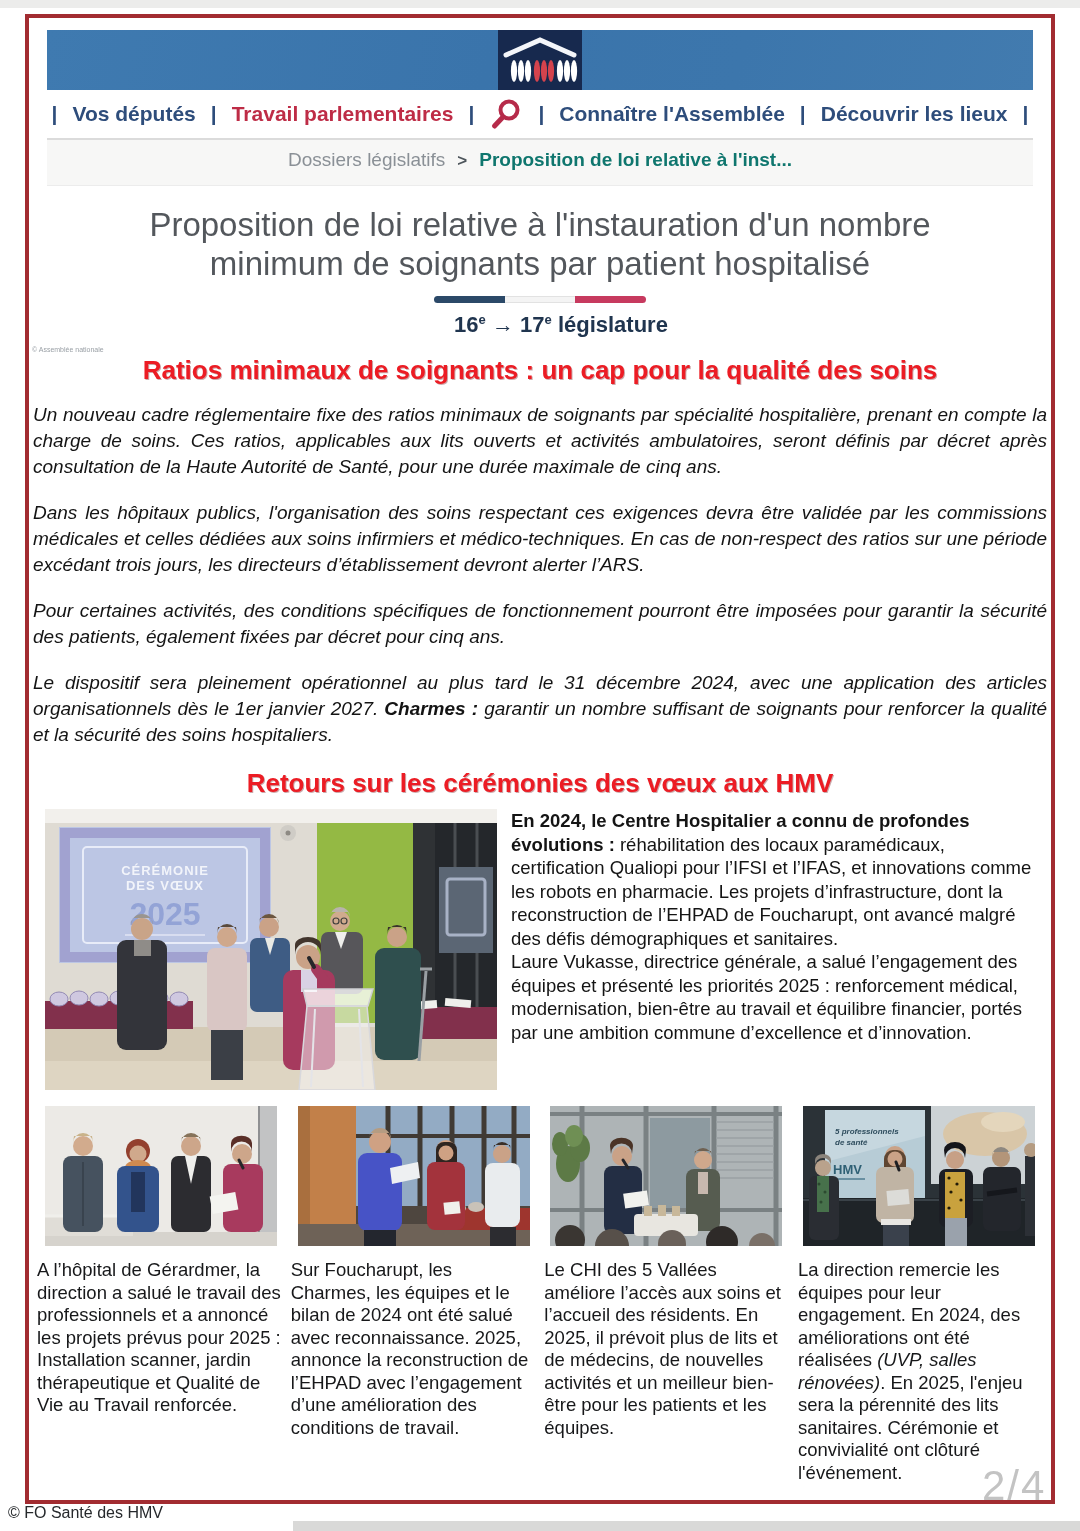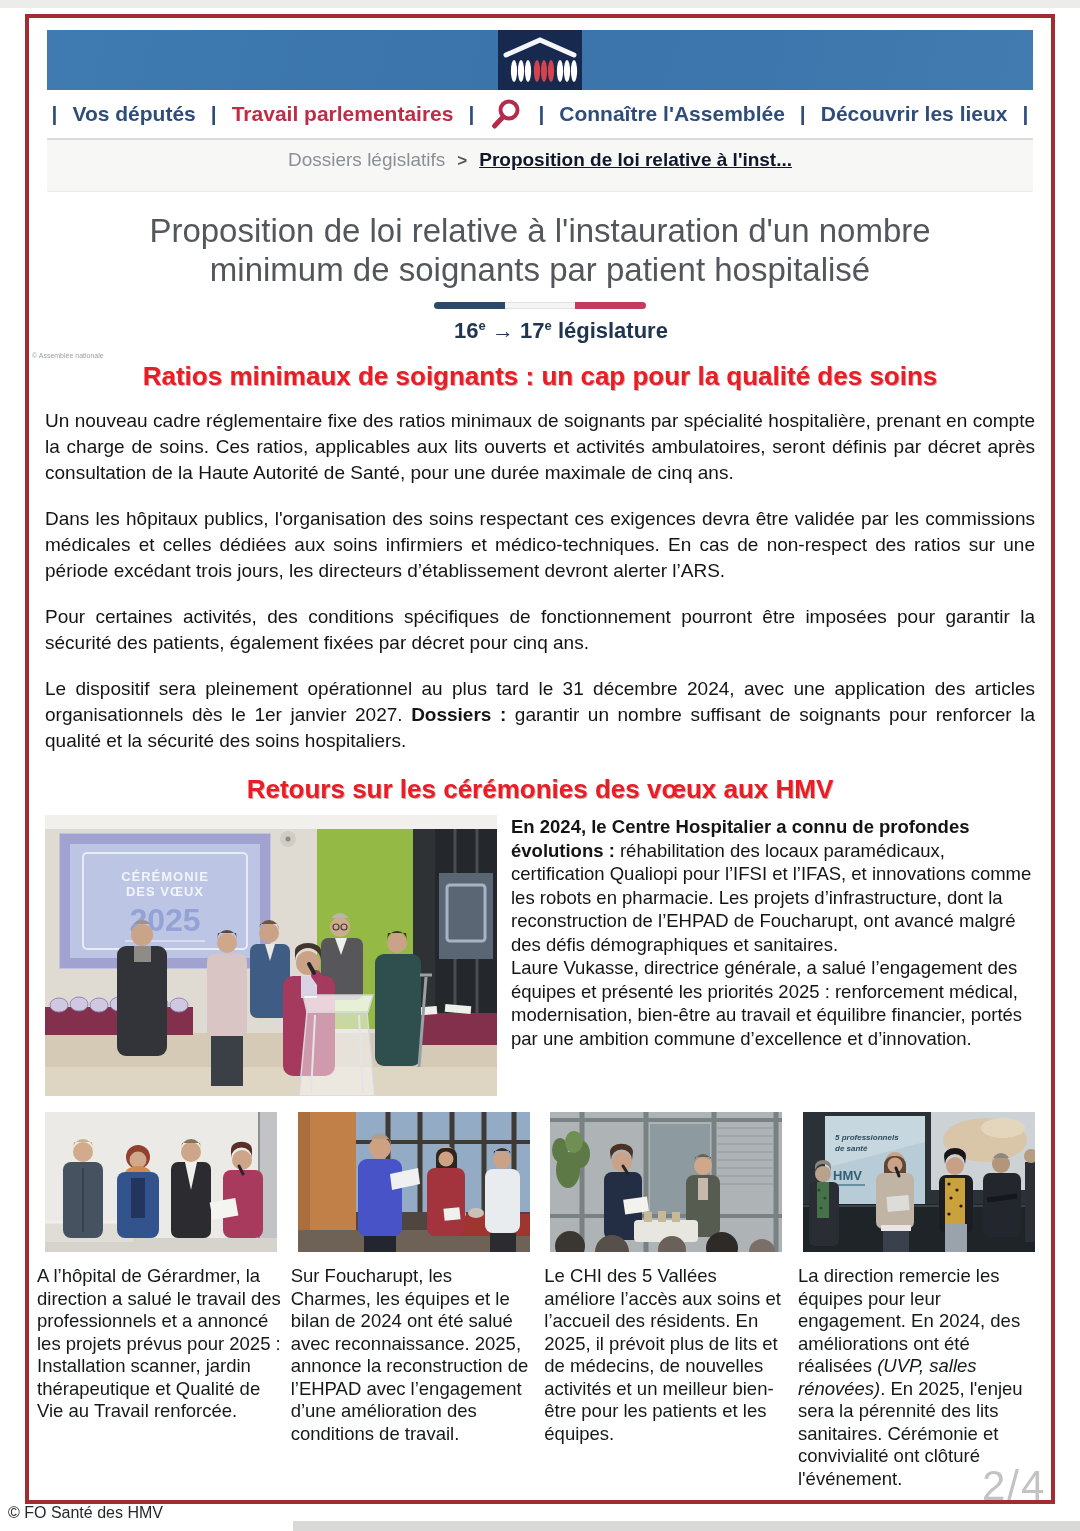--- a/index.html
+++ b/index.html
@@ -20,39 +20,39 @@
   .blue-bar { position:relative; height:60px;
     background:linear-gradient(105deg,#3f7ab0 0%, #3a74ab 45%, #3c76ac 70%, #427baf 100%); }
   .logo-box { position:absolute; left:50%; top:0; transform:translateX(-50%);
     width:84px; height:60px; background:#17294e; }
   .nav { display:flex; justify-content:center; align-items:center; gap:15px;
     height:48px; font-size:21px; color:#2e4d7b; font-weight:600; }
   .nav .pipe { font-weight:700; color:#2e4d7b; }
   .nav .active { color:#be2c46; font-weight:700; }
   .search-btn { display:flex; align-items:center; }
   .crumb { display:flex; justify-content:center; align-items:baseline; gap:12px;
-    height:54px; background:#f7f7f6; border-top:2px solid #dbdbdb; border-bottom:1px solid #ececec;
+    height:48px; background:#f7f7f6; border-top:2px solid #dbdbdb; border-bottom:1px solid #ececec;
     padding-top:9px; box-sizing:border-box; }
   .crumb .parent { color:#8a9096; font-size:19px; }
   .crumb .arrow { color:#4e565c; font-weight:700; font-size:17px; }
-  .crumb .current { color:#0f172a; font-weight:700; font-size:19px;text-decoration:underline; }
+  .crumb .current { color:#0f766e; font-weight:700; font-size:19px; }
 
   .doc-title { margin-top:20px; text-align:center; font-size:33px; line-height:1.18; color:#53575c; }
   .flag { width:212px; height:7px; margin:12px auto 0; display:flex; }
   .flag .seg-blue { flex:1; background:#2b4968; border-radius:4px 0 0 4px; }
   .flag .seg-white { flex:1; background:#f4f4f4; border-top:1px solid #e2e2e2; border-bottom:1px solid #e2e2e2; box-sizing:border-box; }
   .flag .seg-red { flex:1; background:#c73a5f; border-radius:0 4px 4px 0; }
   .legislature { text-align:center; margin-top:9px; font-size:22px; font-weight:700; color:#20354f;margin-left:42px; }
   .legislature sup { font-size:13px; }
   .shot-credit { margin:8px 0 0 3px; font-size:7px; color:#9aa0a6; }
 
   .red-h { text-align:center; font-size:26px; font-weight:800; color:#ec1c24;
     text-shadow:1px 1px 0 rgba(110,10,14,0.35); margin:2px 0 0; }
 
-  .bodytext { margin:16px 16px 0; }
+  .bodytext { margin:16px 4px 0;font-style:italic; }
   .bodytext p { margin:0 0 20px; font-size:19px; line-height:26px; text-align:justify; color:#141414; }
   .bodytext .bold { font-weight:700; }
 
   .feature { display:flex; gap:14px; margin:10px 16px 0; }
   .main-photo { width:452px; height:281px; flex:0 0 auto; }
   .feature-text { flex:1; font-size:18.5px; line-height:23.5px; color:#141414; text-align:left; }
   .feature-text .lead { font-weight:700; }
 
   .thumbs { display:flex; justify-content:space-between; margin:16px 16px 0; }
   .thumb { width:232px; height:140px; }
@@ -138,21 +138,21 @@
   </div>
 
   <div class="shot-credit">© Assemblée nationale</div>
 
   <div class="red-h">Ratios minimaux de soignants : un cap pour la qualité des soins</div>
 
   <div class="bodytext">
     <p>Un nouveau cadre réglementaire fixe des ratios minimaux de soignants par spécialité hospitalière, prenant en compte la charge de soins. Ces ratios, applicables aux lits ouverts et activités ambulatoires, seront définis par décret après consultation de la Haute Autorité de Santé, pour une durée maximale de cinq ans.</p>
     <p>Dans les hôpitaux publics, l'organisation des soins respectant ces exigences devra être validée par les commissions médicales et celles dédiées aux soins infirmiers et médico-techniques. En cas de non-respect des ratios sur une période excédant trois jours, les directeurs d’établissement devront alerter l’ARS.</p>
     <p>Pour certaines activités, des conditions spécifiques de fonctionnement pourront être imposées pour garantir la sécurité des patients, également fixées par décret pour cinq ans.</p>
-    <p><span>Le dispositif sera pleinement opérationnel au plus tard le 31 décembre 2024, avec une application des articles organisationnels dès le 1er janvier 2027. </span><span class="bold">Dossiers :</span><span> garantir un nombre suffisant de soignants pour renforcer la qualité et la sécurité des soins hospitaliers.</span></p>
+    <p><span>Le dispositif sera pleinement opérationnel au plus tard le 31 décembre 2024, avec une application des articles organisationnels dès le 1er janvier 2027. </span><span class="bold">Charmes :</span><span> garantir un nombre suffisant de soignants pour renforcer la qualité et la sécurité des soins hospitaliers.</span></p>
   </div>
 
   <div class="red-h">Retours sur les cérémonies des vœux aux HMV</div>
 
   <div class="feature">
     <svg class="main-photo" viewBox="0 0 452 281">
       <rect width="452" height="281" fill="#dfdbd3"></rect>
       <rect x="0" y="0" width="452" height="14" fill="#f2f0ec"></rect>
       <rect x="272" y="14" width="118" height="200" fill="#94b944"></rect>
       <rect x="368" y="14" width="22" height="215" fill="#2f3235"></rect>

